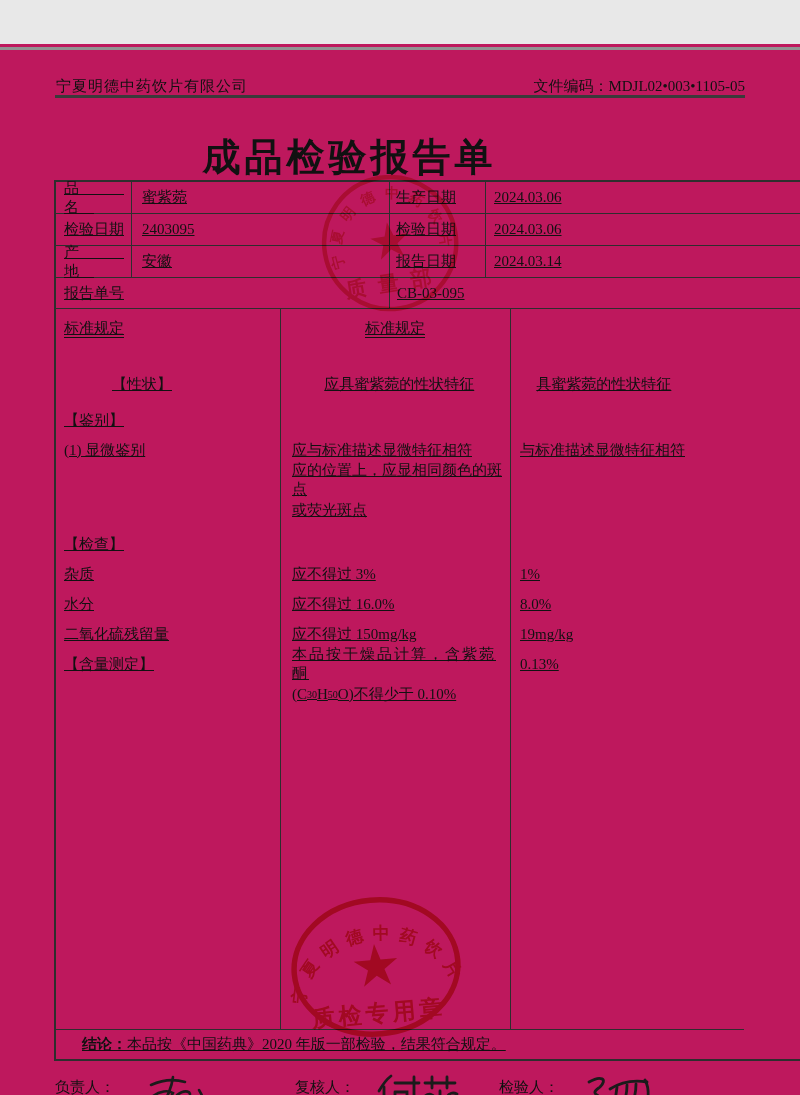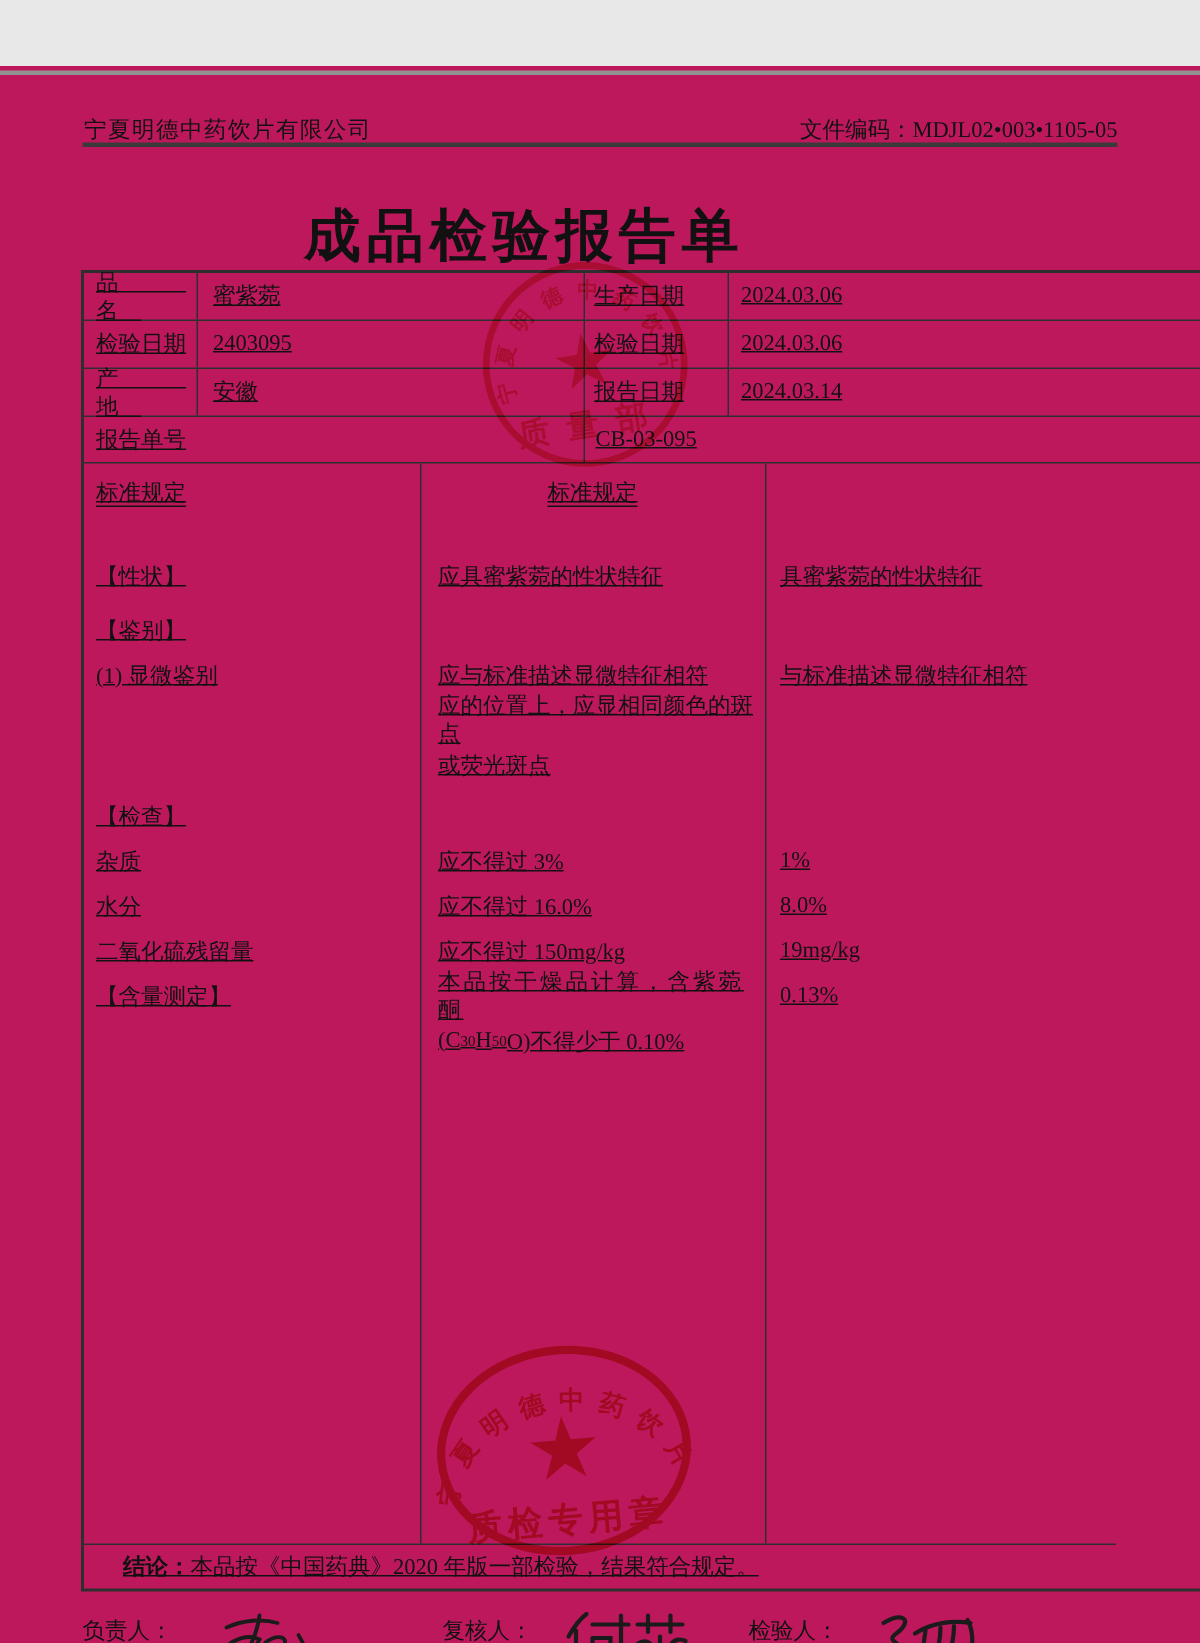--- a/index.html
+++ b/index.html
@@ -35,21 +35,21 @@
   .results { position:relative; width:688px; height:721px; border-bottom:1px solid #2e2e2e;
              padding-top:4px; }
   .vline { position:absolute; top:0; bottom:0; width:1px; background:#2e2e2e; }
   .vl1 { left:224px; } .vl2 { left:454px; }
   .line-row { display:flex; height:30px; align-items:center; font-size:15px; }
   .c1 { width:224px; padding-left:8px; }
   .c2 { width:230px; padding-left:12px; }
   .c3 { width:234px; padding-left:10px; }
   .hdr-c { text-decoration:underline; text-underline-offset:4px; }
   .c2.center, .c3.center { justify-content:center; padding-left:0; }
-  .mt26 { margin-top:26px; } .mt6 { margin-top:6px; } .mt4 { margin-top:4px; }
+  .mt26 { margin-top:26px;padding-left:48px; } .mt6 { margin-top:6px; } .mt4 { margin-top:4px; }
   .justify-wide { letter-spacing:2px; }
   sub { font-size:10px; }
 
   
   .conclusion { display:flex; align-items:center; height:29px; font-size:15px; padding-left:26px; }
   .bold { font-weight:bold; }
 
   
   .sig-row { position:absolute; top:1030px; left:55px; width:700px; display:flex;
              align-items:flex-start; font-size:15px; }

